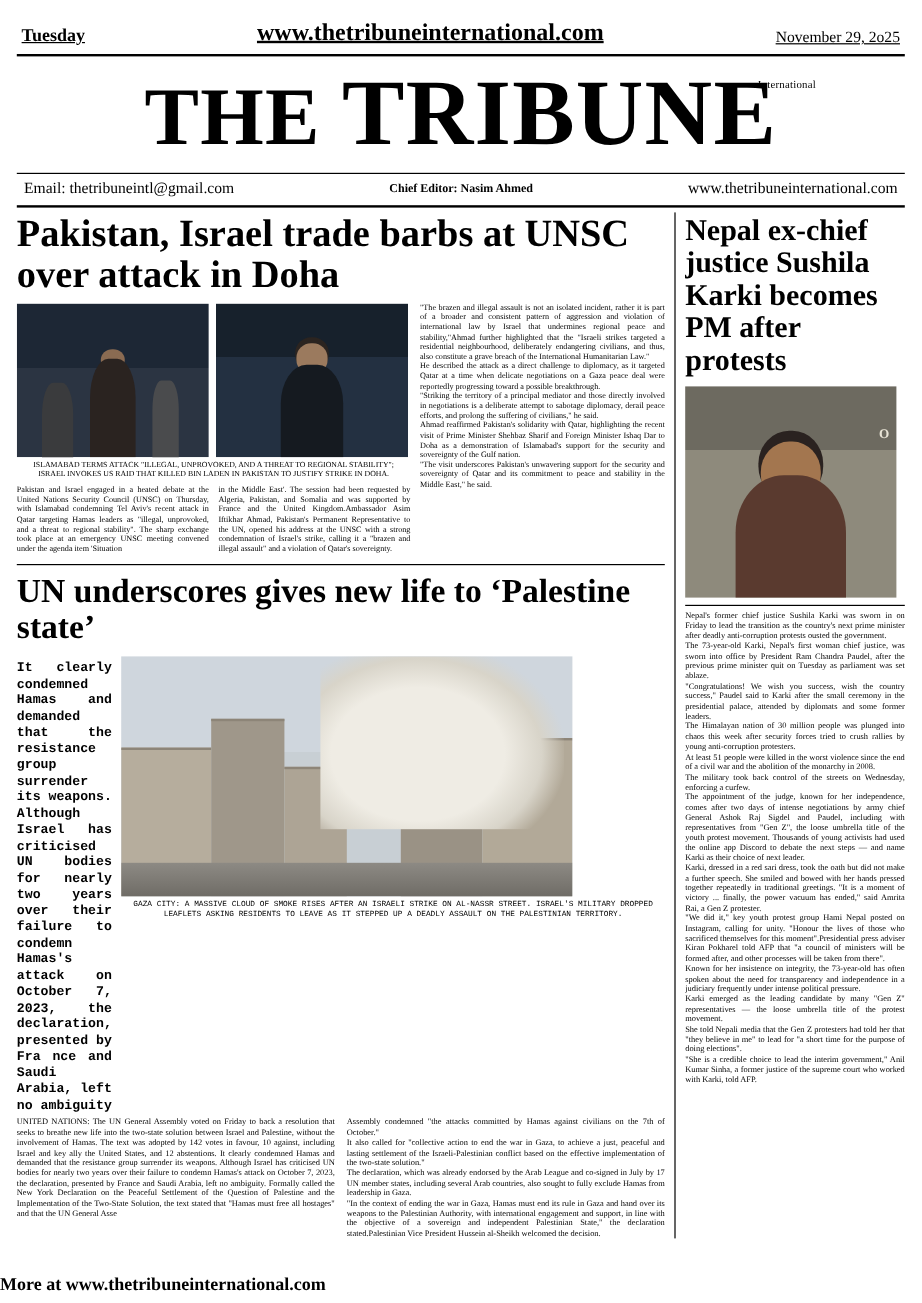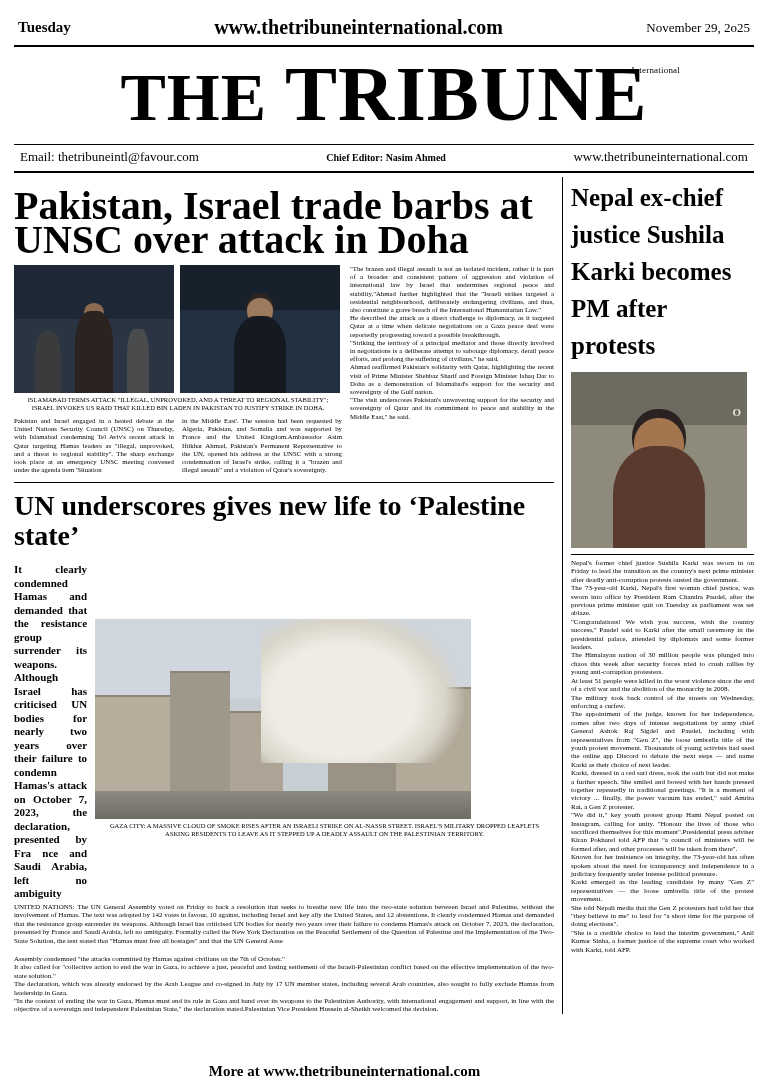--- a/index.html
+++ b/index.html
@@ -7,21 +7,21 @@
   body {
     width:768px; height:1086px;
     background:#ffffff;
     font-family:"Liberation Serif", serif;
     color:#000;
     overflow:hidden;
   }
   .page { width:768px; height:1086px; padding:16px 14px 4px 14px; position:relative; }
 
   
-  .topline { display:flex; align-items:center; justify-content:space-between; padding:0 4px 4px 4px; }
+  .topline { display:flex; align-items:flex-end; justify-content:space-between; padding:0 4px 4px 4px;text-decoration:underline; }
   .topline .day { font-size:15px; font-weight:bold; font-family:"Liberation Serif", serif; }
   .topline .site { font-size:20px; font-weight:bold; letter-spacing:0px; }
   .topline .date { font-size:13px; }
   .rule-thick { border-top:2px solid #000; margin:2px 0 0 0; }
   .rule-thin { border-top:1px solid #000; margin:2px 0 0 0; }
 
   .masthead { text-align:center; position:relative; padding:2px 0 0 0; }
   .masthead .intl { position:absolute; right:74px; top:18px; font-size:9px; letter-spacing:.2px; }
   .masthead h1 {
     margin:0; font-size:68px; line-height:90px; font-weight:bold;
@@ -33,44 +33,44 @@
     padding:4px 6px 4px 6px; font-size:13px;
   }
   .emailrow .editor { font-weight:bold; font-size:10px; }
 
   
   .content { display:flex; gap:0; margin-top:4px; }
   .left { width:548px; padding-right:8px; }
   .right { width:192px; border-left:1px solid #000; padding-left:8px; }
 
   h2.headline {
-    font-size:40px; line-height:34px; margin:12px 0 8px 0; font-weight:bold;
+    font-size:32px; line-height:34px; margin:0 0 8px 0; font-weight:bold;
   }
   h2.headline2 { font-size:28px; line-height:30px; margin:8px 0 8px 0; font-weight:bold;}
-  h3.sidehead { font-size:25px; line-height:37px; margin:2px 0 8px 0; font-weight:bold; }
+  h3.sidehead { font-size:25px; line-height:27px; margin:2px 0 8px 0; font-weight:bold; }
 
   .photos { display:flex; gap:6px; }
   .photo { position:relative; overflow:hidden; }
   .cap {
     font-size:6.5px; text-align:center; text-transform:uppercase;
     line-height:8px; padding:3px 2px 3px 2px;
   }
 
   .cols3 { display:flex; gap:8px; font-size:6.8px; line-height:8.2px; text-align:justify; }
   .cols3 .c { flex:1; }
-  .cols2 { display:flex; gap:10px; font-size:7px; line-height:8.4px; text-align:justify;flex-direction:column; }
+  .cols2 { display:flex; gap:10px; font-size:7px; line-height:8.4px; text-align:justify; }
   .cols2 .c { flex:1; }
 
-  .dropcap-block { display:flex; gap:8px; align-items:center; }
+  .dropcap-block { display:flex; gap:8px; align-items:flex-start;font-family:Liberation Mono, monospace; }
   .leadbox { width:120px; font-size:11px; line-height:13.5px; font-weight:bold; text-align:justify; padding-top:4px;}
 
   .sidetext { font-size:7px; line-height:8.4px; text-align:justify; }
 
   .footer {
-    position:absolute; bottom:6px; left:0; width:689px; text-align:center;
+    position:absolute; bottom:6px; left:0; width:689px; 
     font-size:15px; font-weight:bold;
   }
 
   
   .img-unsc {
     width:160px; height:128px;
     background:
       radial-gradient(circle at 50% 118%, #e9e4d8 0 14%, rgba(233,228,216,0) 15%),
       linear-gradient(#1d2735 0 42%, #2b3442 42% 100%);
     position:relative;
@@ -153,21 +153,21 @@
   <div class="rule-thick"></div>
 
   <div class="masthead">
     <div class="intl">International</div>
     <h1>
       <span>THE </span><span class="big">TRIBUNE</span>
     </h1>
   </div>
   <div class="rule-thin"></div>
   <div class="emailrow">
-    <div>Email: thetribuneintl@favour.com</div>
+    <div>Email: thetribuneintl@gmail.com</div>
     <div class="editor">Chief Editor: Nasim Ahmed</div>
     <div>www.thetribuneinternational.com</div>
   </div>
   <div class="rule-thick"></div>
 
   <div class="content">
 
     <div class="left">
 
       <h2 class="headline">Pakistan, Israel trade barbs at UNSC over attack in Doha</h2>

